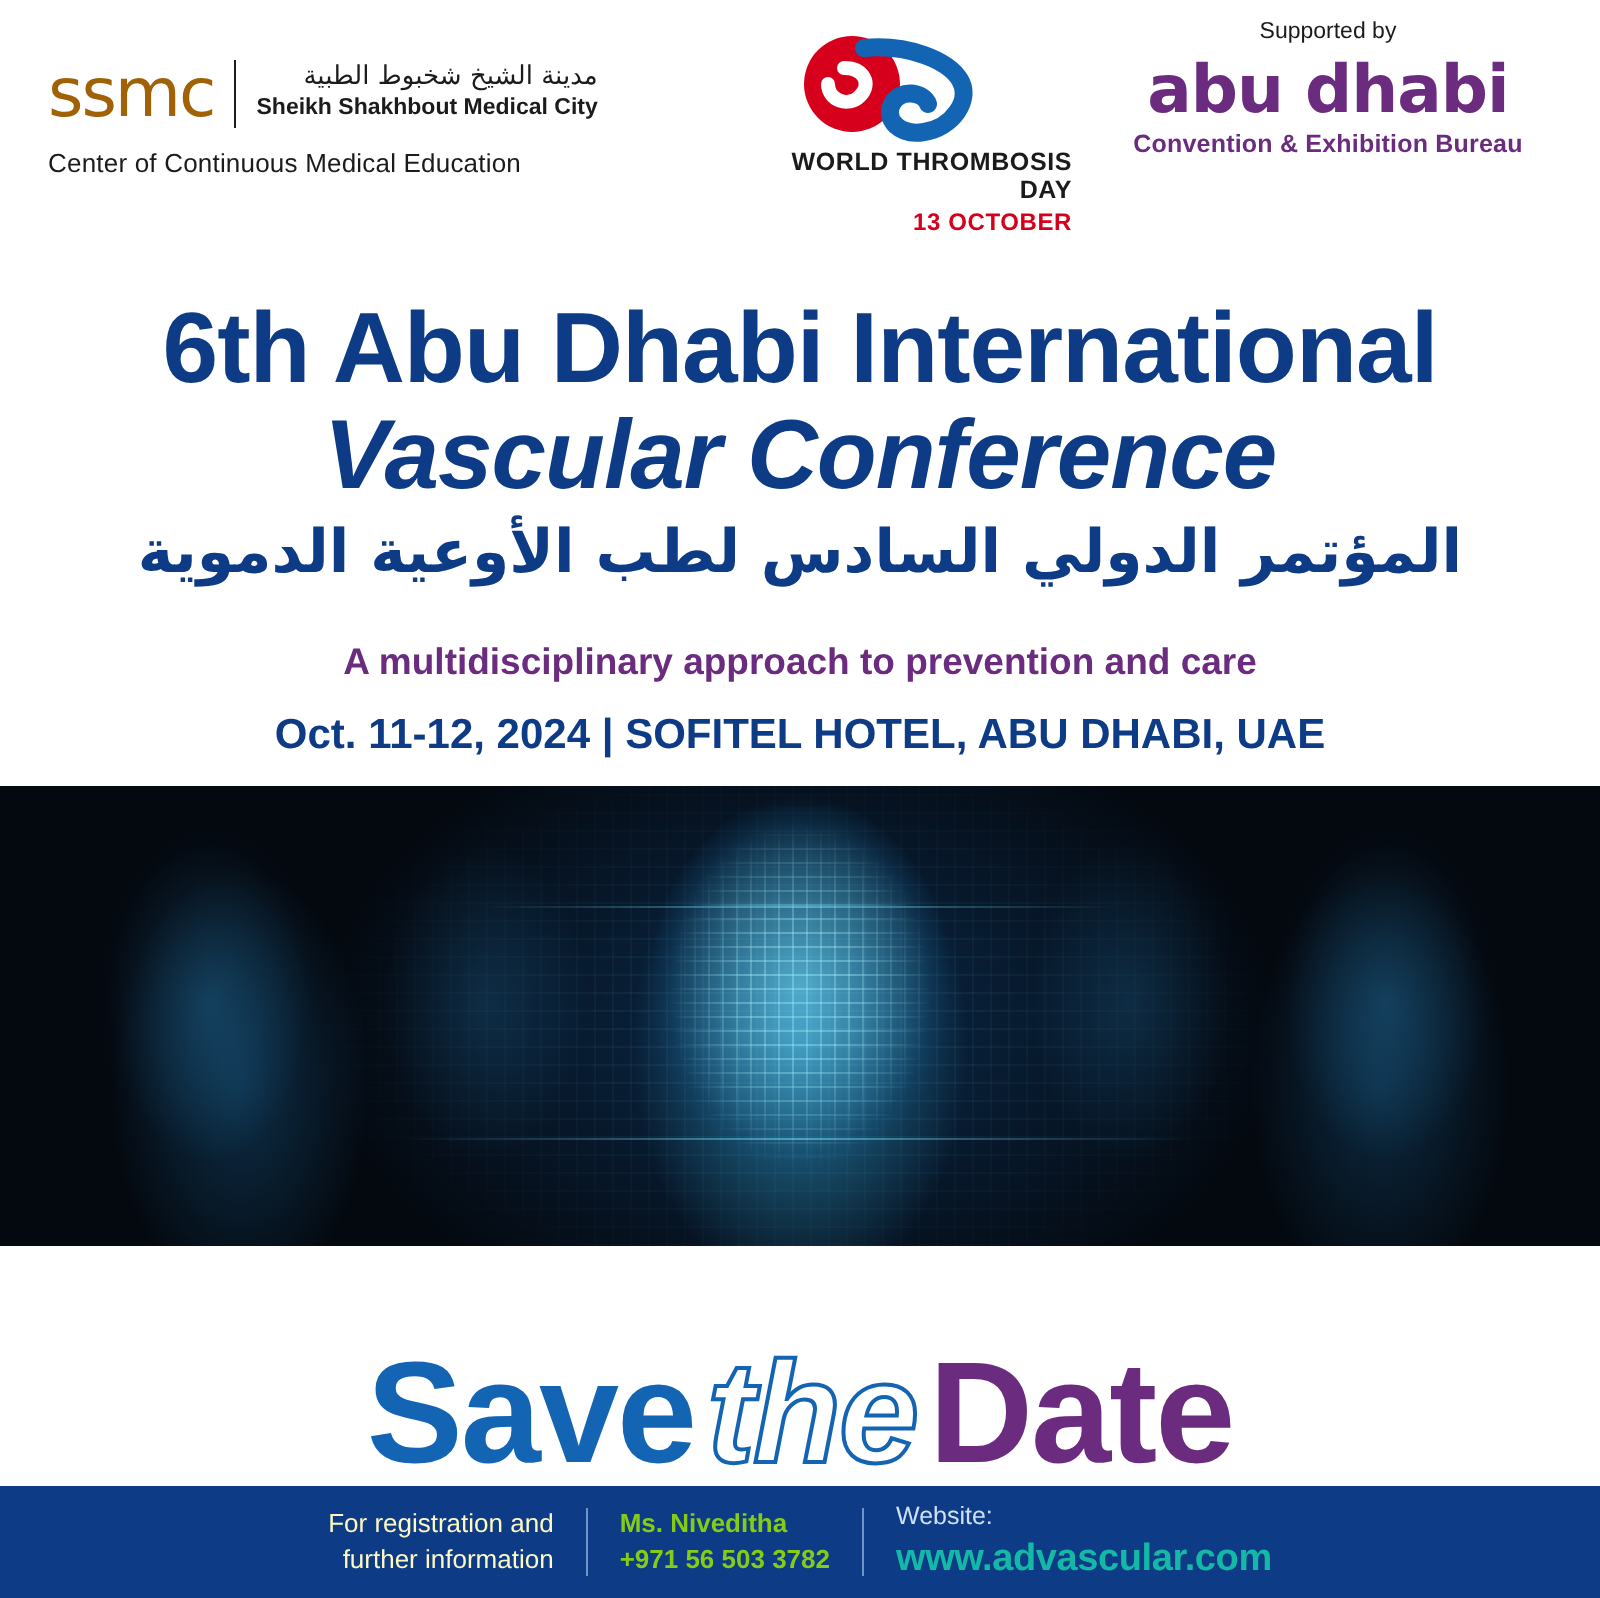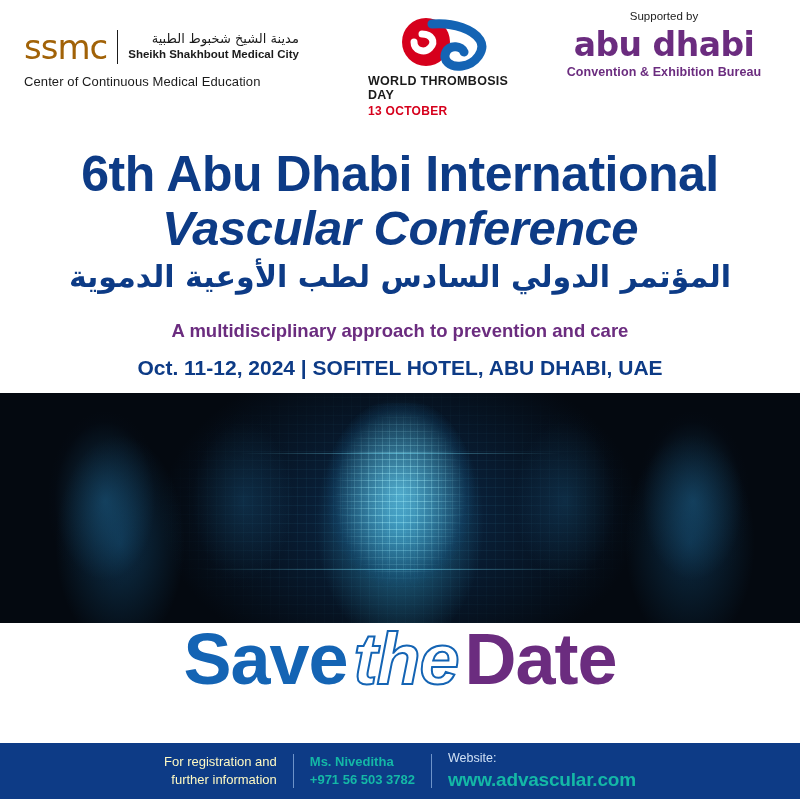--- a/index.html
+++ b/index.html
@@ -75,21 +75,21 @@
     margin-top: 10px;
     letter-spacing: 0.1px;
   }
 
   
   .wtd-block {
     position: absolute;
     left: 368px;
     top: 14px;
     width: 168px;
-    text-align: left;
+    text-align: right;
   }
   .wtd-mark {
     position: relative;
     height: 58px;
   }
   .wtd-title {
     font-size: 12.5px;
     font-weight: bold;
     color: #1b1b1b;
     letter-spacing: 0.3px;
@@ -246,21 +246,21 @@
   }
 
   
   .std-band {
     position: absolute;
     top: 623px;
     left: 0;
     width: 800px;
     height: 120px;
     display: flex;
-    align-items: flex-start;
+    align-items: flex-end;
     justify-content: center;
     background: #ffffff;
   }
   .std-text {
     font-size: 72px;
     font-weight: bold;
     letter-spacing: -1px;
     line-height: 1;
     white-space: nowrap;
   }
@@ -304,21 +304,21 @@
     text-align: right;
     color: #fef9c3;
   }
   .f-sep {
     width: 1px;
     height: 34px;
     background: #6d93c9;
   }
   .f-contact {
     font-weight: bold;
-    color: #14b8a6;
+    color: #84cc16;
   }
   .f-web-label {
     color: #cfe0f5;
     font-size: 12.5px;
   }
   .f-web-url {
     font-weight: bold;
     font-size: 19px;
     color: #14b8a6;
     letter-spacing: -0.2px;

